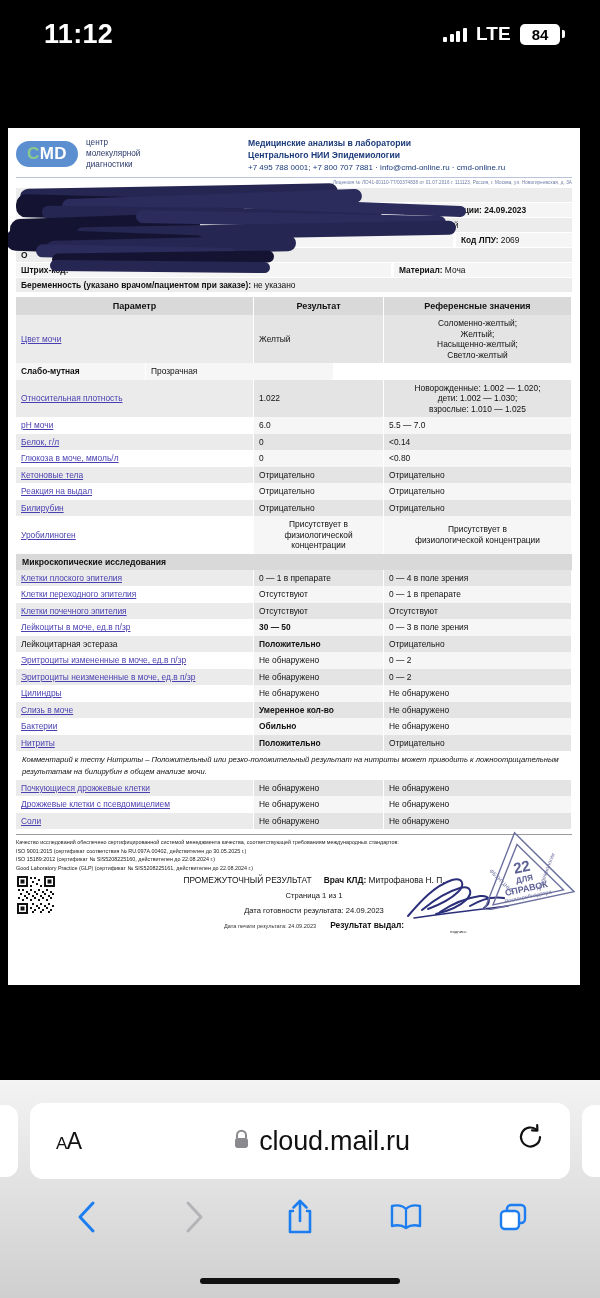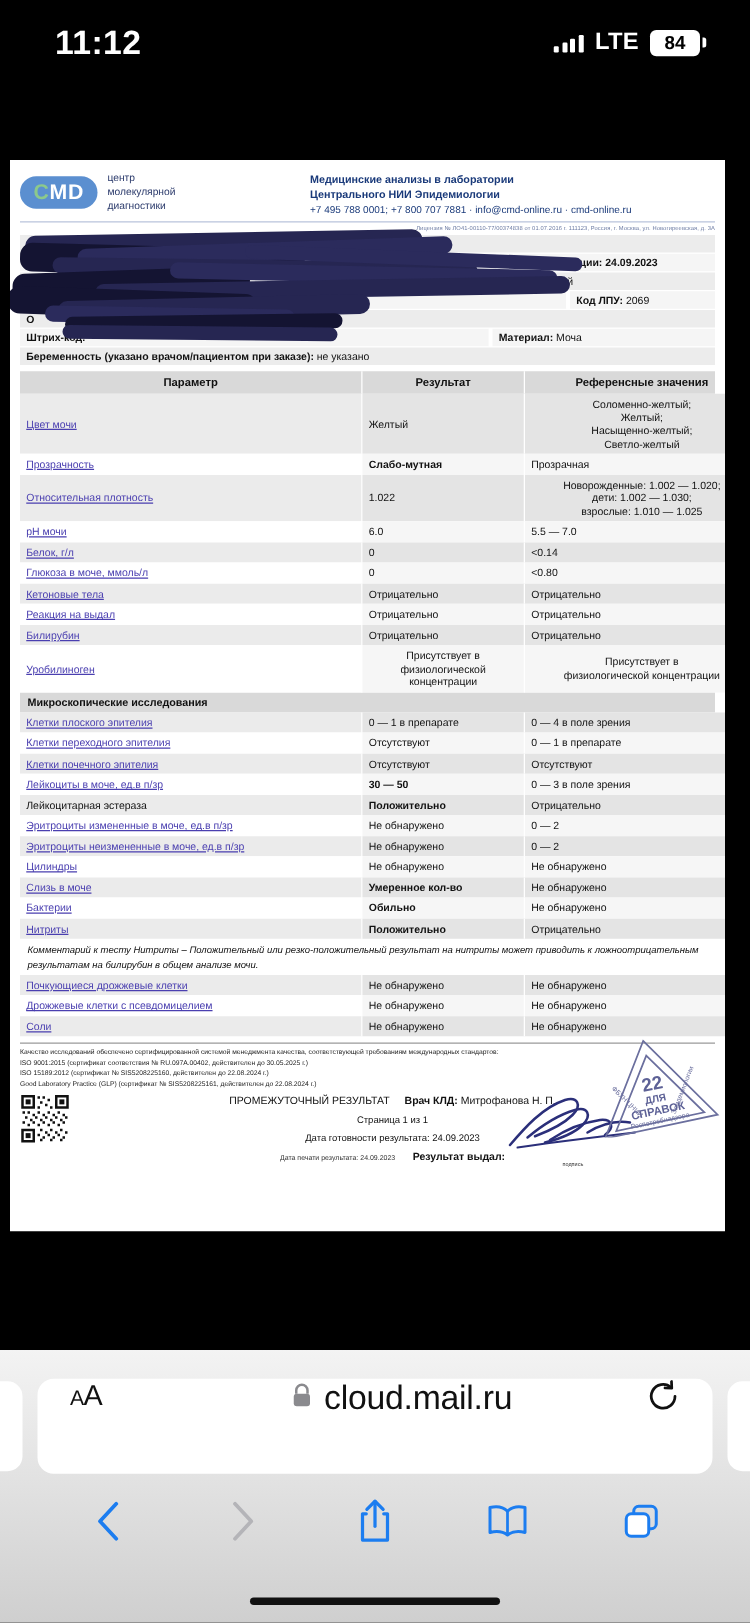--- a/index.html
+++ b/index.html
@@ -80,21 +80,21 @@
   .redact.soft { background:#2b2b5c; }
   .redact.dark { background:#141432; }
 
   
   .rtable { margin:4px 8px 0 8px; width:556px; }
   .rt-head { display:flex; background:#d9d9d9; }
   .rt-head div {
     font-size:9px; font-weight:700; color:#111; text-align:center;
     padding:4px 2px; border-right:1px solid #fff;
   }
-  .col-a { width:274px; flex:none; }
+  .col-a { width:238px; flex:none; }
   .col-b { width:130px; flex:none; }
   .col-c { width:188px; flex:none; }
   .section-row {
     background:#d9d9d9; font-size:8.6px; font-weight:700; color:#111;
     padding:3px 6px;
   }
   .rrow { display:flex; align-items:stretch; }
   .rrow .cell {
     font-size:8.4px; color:#111; padding:3px 5px;
     display:flex; align-items:center; border-right:1px solid #fff;
@@ -136,21 +136,21 @@
 
   
   .safari { position:absolute; left:0; top:1080px; width:600px; height:218px;
             background:linear-gradient(#f3f3f3, #cfcfcf); }
   .urlrow { position:absolute; top:22px; left:0; width:600px; height:78px; display:flex; align-items:center; }
   .peek { width:38px; height:72px; background:#fff; border-radius:12px; flex:none; }
   .peek.left { margin-left:-20px; }
   .peek.right { margin-right:-20px; }
   .urlbar {
     flex:1; height:76px; background:#fff; border-radius:13px; margin:0 12px;
-    display:flex; align-items:flex-start; padding:0 26px; position:relative;
+    display:flex; align-items:center; padding:0 26px; position:relative;
   }
   .aa { font-size:23px; color:#111; font-weight:500; letter-spacing:-0.5px; }
   .aa .small { font-size:17px; }
   .url-center { position:absolute; left:0; right:0; display:flex; justify-content:center; align-items:center; gap:9px;padding-left:43px; }
   .lock { font-size:16px; color:#8a8a8e; }
   .urltext { font-size:27px; color:#111; letter-spacing:-0.2px; }
   .reload { margin-left:auto; font-size:27px; color:#111; }
   .toolbar { position:absolute; top:106px; left:0; width:600px; height:62px;
              display:flex; align-items:center; justify-content:space-around; padding:0 34px; }
   .tb { width:44px; height:44px; display:flex; align-items:center; justify-content:center; }
@@ -266,23 +266,20 @@
               <div>Желтый</div>
             </div>
             <div class="cell ref col-c multi">
               <div>Соломенно-желтый;</div>
               <div>Желтый;</div>
               <div>Насыщенно-желтый;</div>
               <div>Светло-желтый</div>
             </div>
           </div>
           <div class="rrow plain">
-            <div class="cell param col-a">
-              <span class="plink">Прозрачность</span>
-            </div>
             <div class="cell val col-b">
               <div class="bold">Слабо-мутная</div>
             </div>
             <div class="cell ref col-c">
               <div>Прозрачная</div>
             </div>
           </div>
           <div class="rrow stripe">
             <div class="cell param col-a">
               <span class="plink">Относительная плотность</span>

